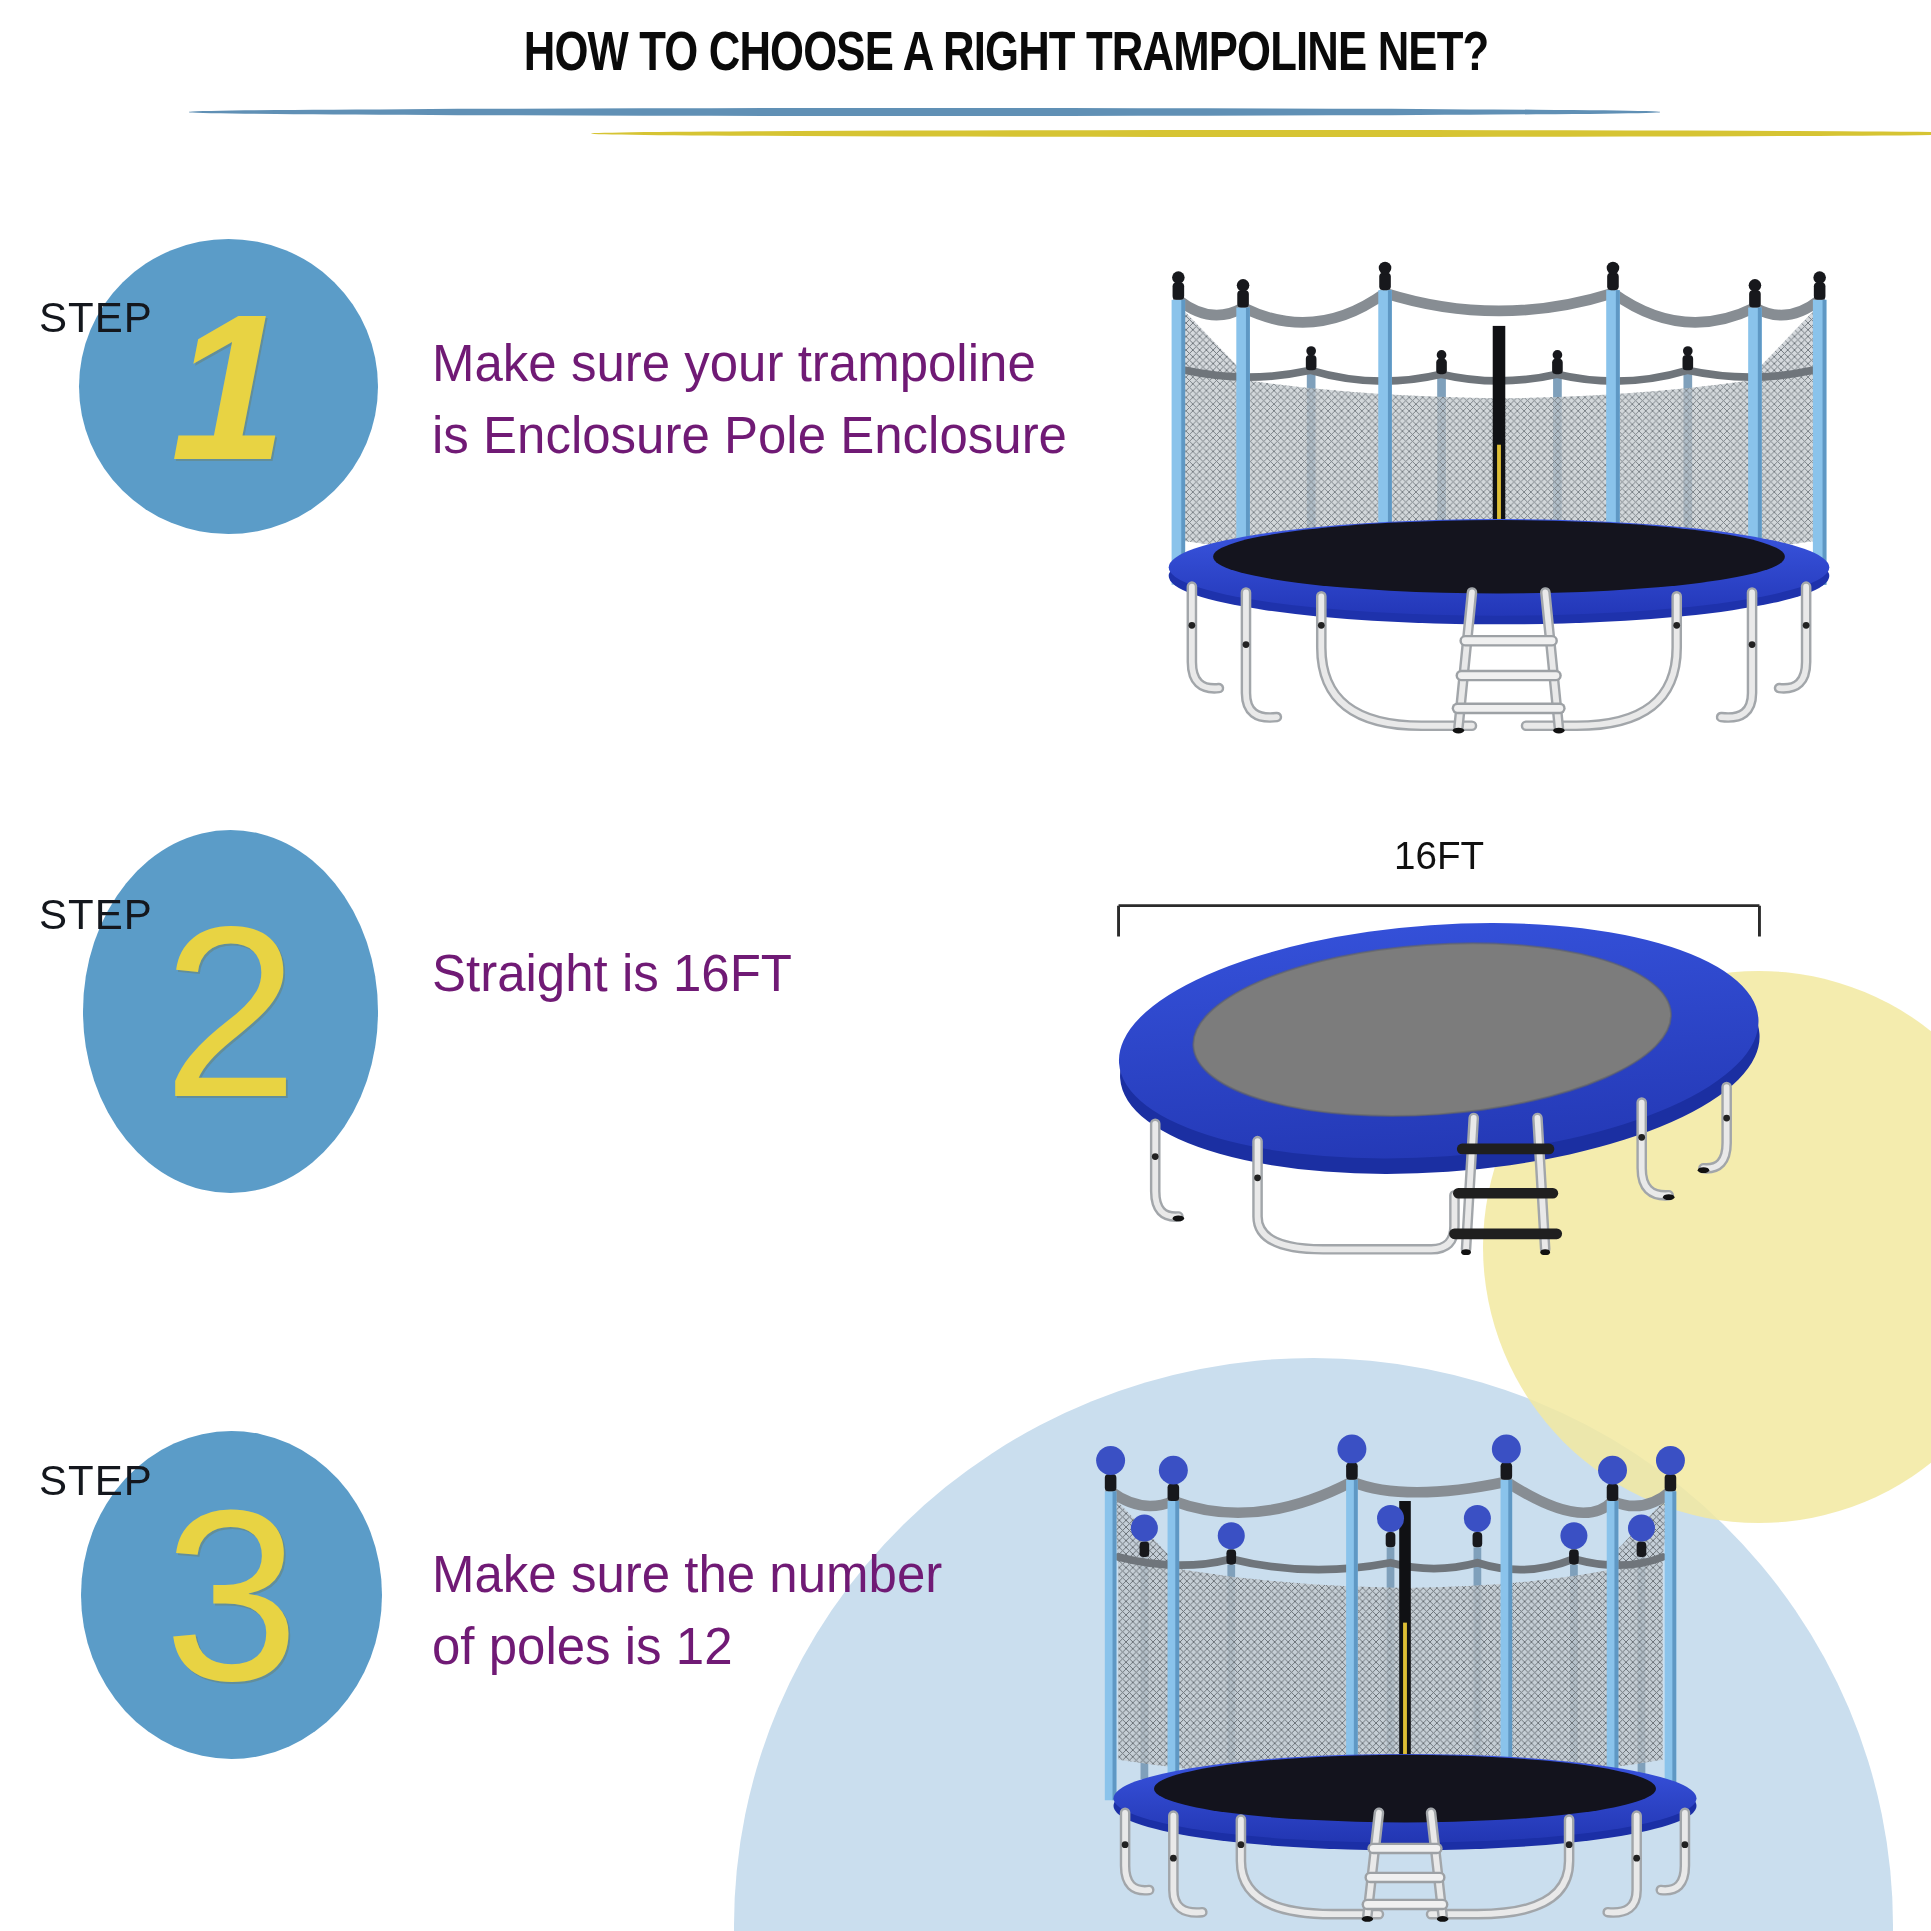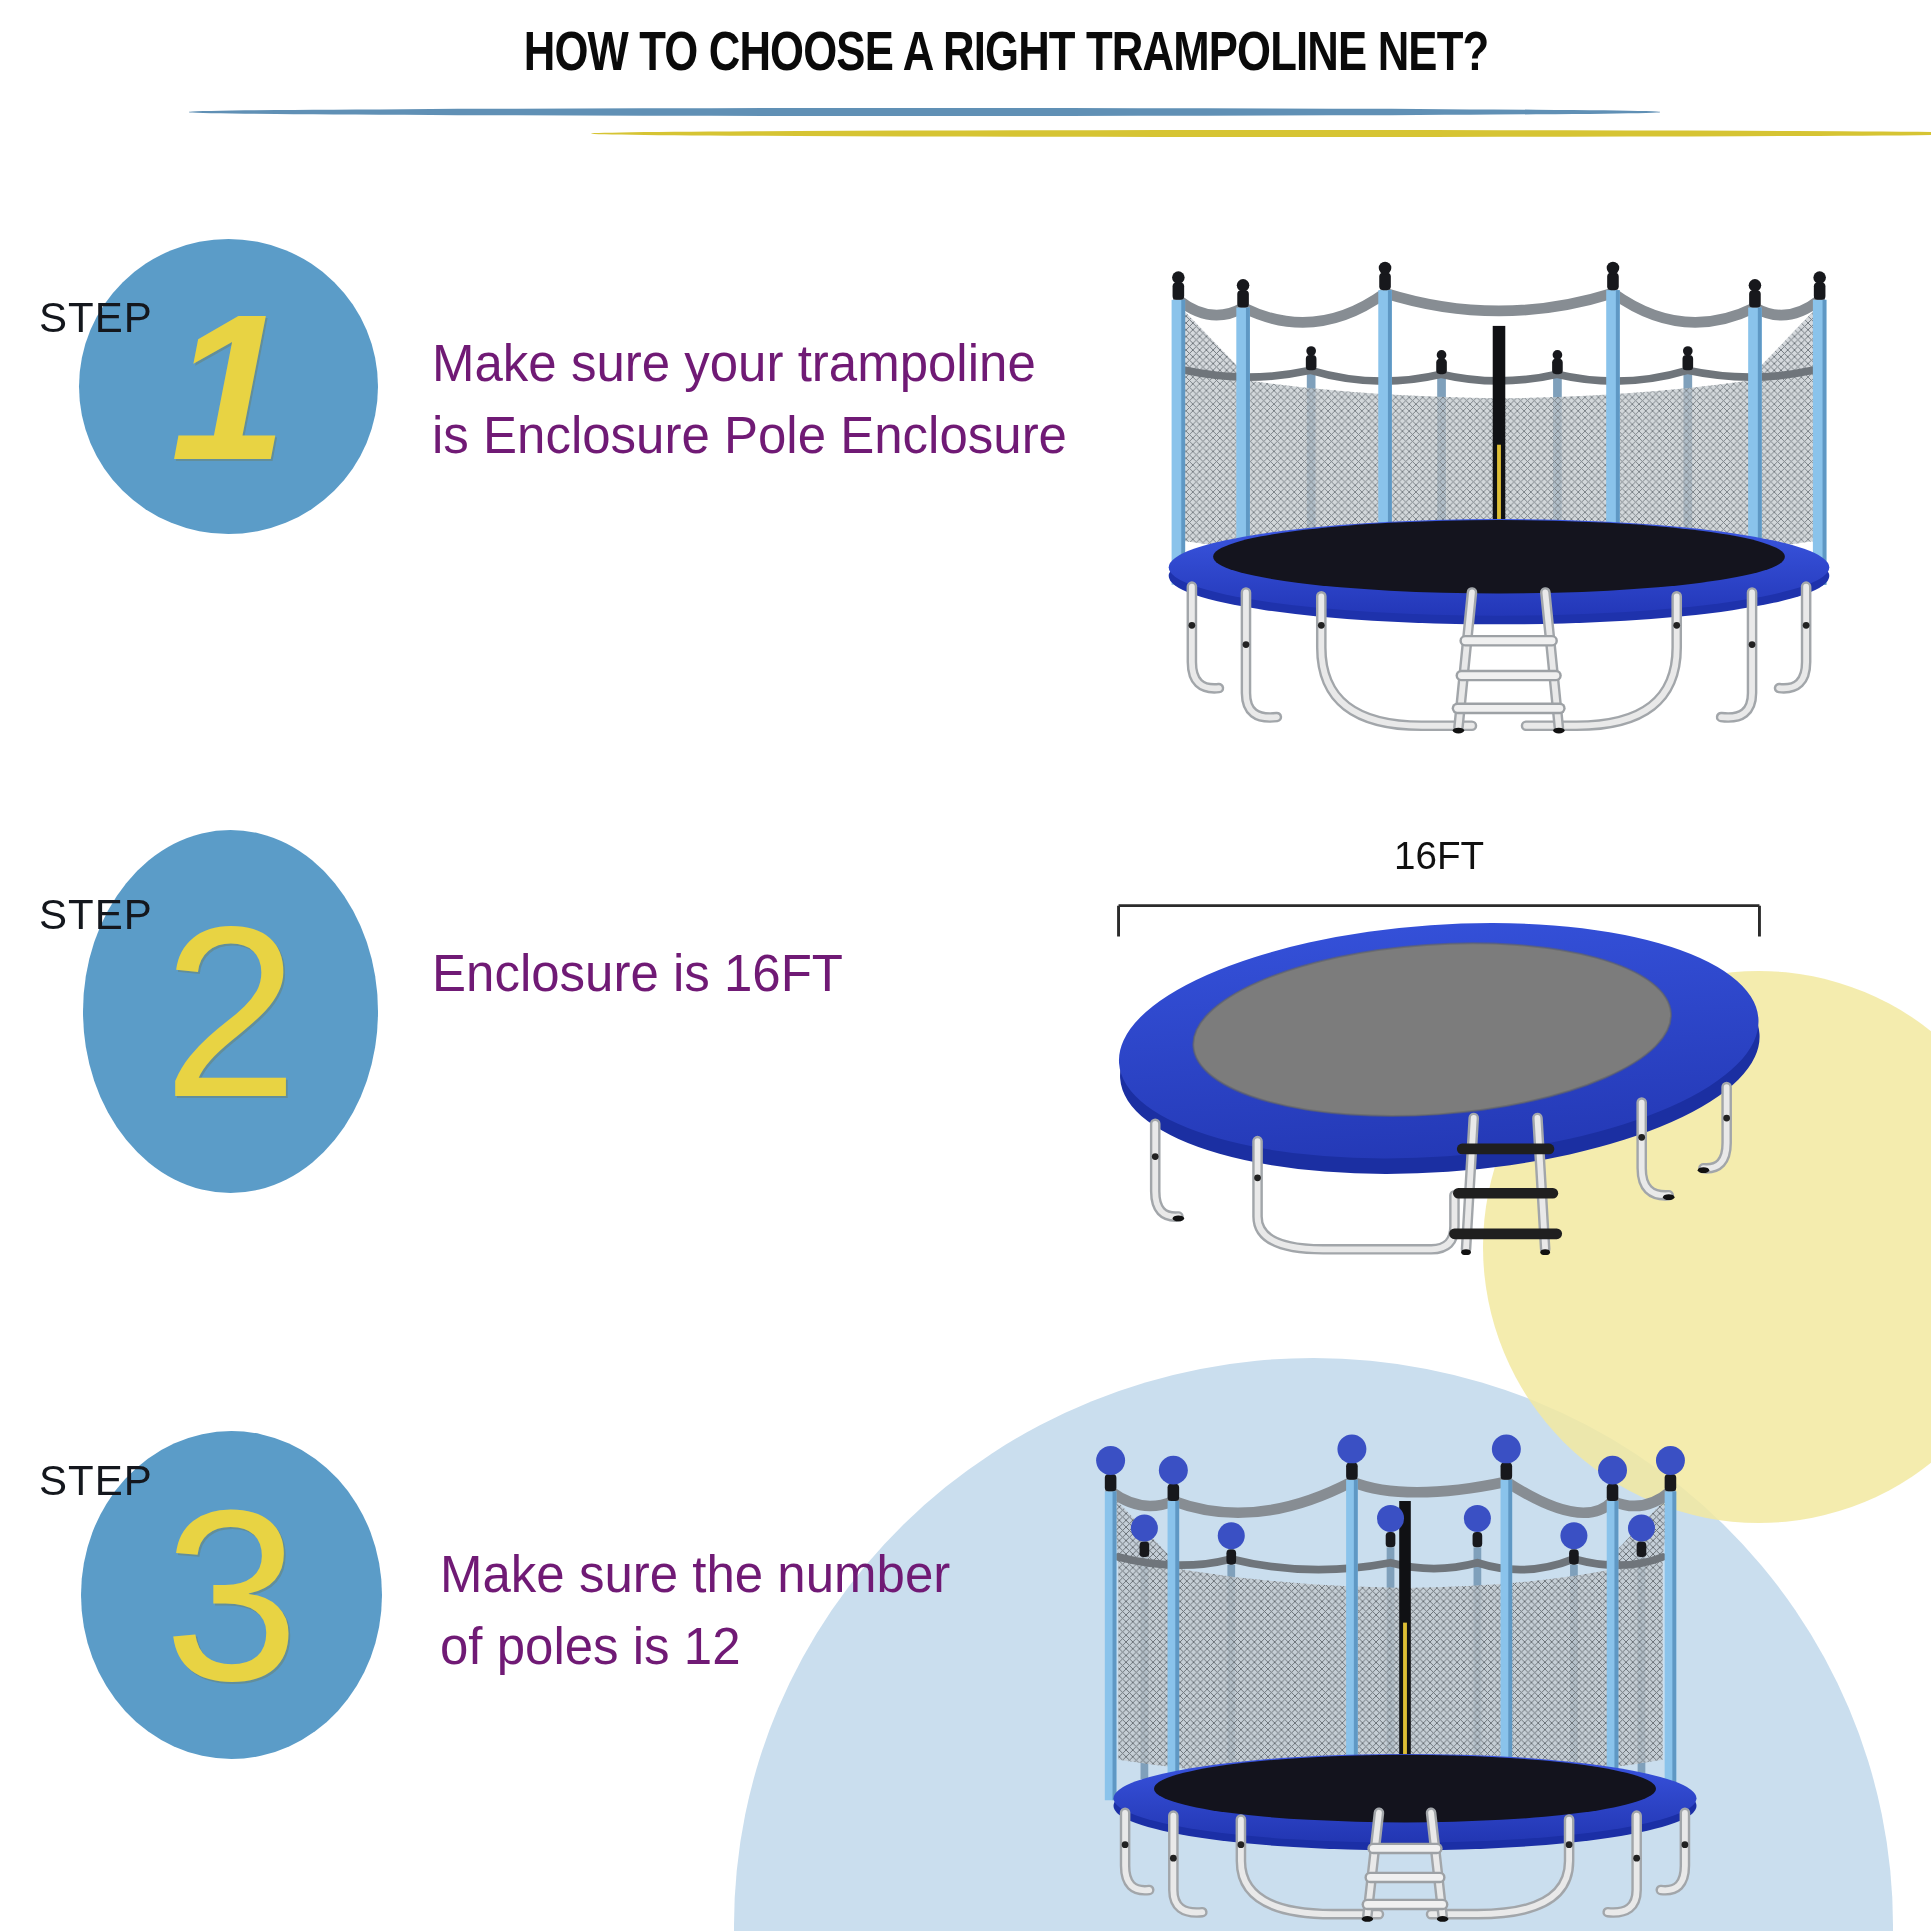--- a/index.html
+++ b/index.html
@@ -43,21 +43,21 @@
   .c1 .step-num{font-style:italic;font-weight:700;font-size:208px;}
   .step-label{
     position:absolute;left:39px;z-index:3;font-size:42px;line-height:1;
     color:#14171d;letter-spacing:1px;font-weight:500;text-align:center;
   }
   .l1{top:297px;} .l2{top:894px;} .l3{top:1460px;}
   .step-text{
     position:absolute;left:432px;z-index:3;font-size:51px;line-height:1.42;
     color:#701a75;
   }
-  .t1{top:328px;} .t2{top:938px;} .t3{top:1539px;margin-left:8px;}
+  .t1{top:328px;} .t2{top:938px;} .t3{top:1539px;}
   
   .illus{position:absolute;z-index:2;}
   .i1{left:1132px;top:208px;width:734px;height:541px;}
   .i2{left:1101px;top:813px;width:676px;height:444px;}
   .i3{left:1072px;top:1412px;width:666px;height:512px;}
   .illus text{font-family:"Liberation Sans",sans-serif;fill:#101010;}
   .tube-o{stroke:#a2a6aa;stroke-width:11;fill:none;stroke-linecap:round;}
   .tube-i{stroke:#e9e9e9;stroke-width:6;fill:none;stroke-linecap:round;}
   .rung-o{stroke:#9da1a5;stroke-width:12;fill:none;stroke-linecap:round;}
   .rung-i{stroke:#f0f0f0;stroke-width:7;fill:none;stroke-linecap:round;}
@@ -217,21 +217,21 @@
     <ellipse class="foot" cx="338" cy="541" rx="6" ry="3"></ellipse>
       <ellipse class="foot" cx="442" cy="541" rx="6" ry="3"></ellipse>
   </g>
 </svg>
 
 <div class="step-circle c2">
   <span class="step-num">2</span>
 </div>
 <div class="step-label l2">STEP</div>
 <div class="step-text t2">
-  <div>Enclosure is 16FT</div>
+  <div>Straight is 16FT</div>
 </div>
 
 <svg class="illus i2" viewBox="0 0 700 460">
   <defs>
     <linearGradient id="gB" x1="0" y1="0" x2="0" y2="1">
       <stop offset="0" stop-color="#3450d8"></stop>
         <stop offset="1" stop-color="#2439b6"></stop>
     </linearGradient>
   </defs>
 

